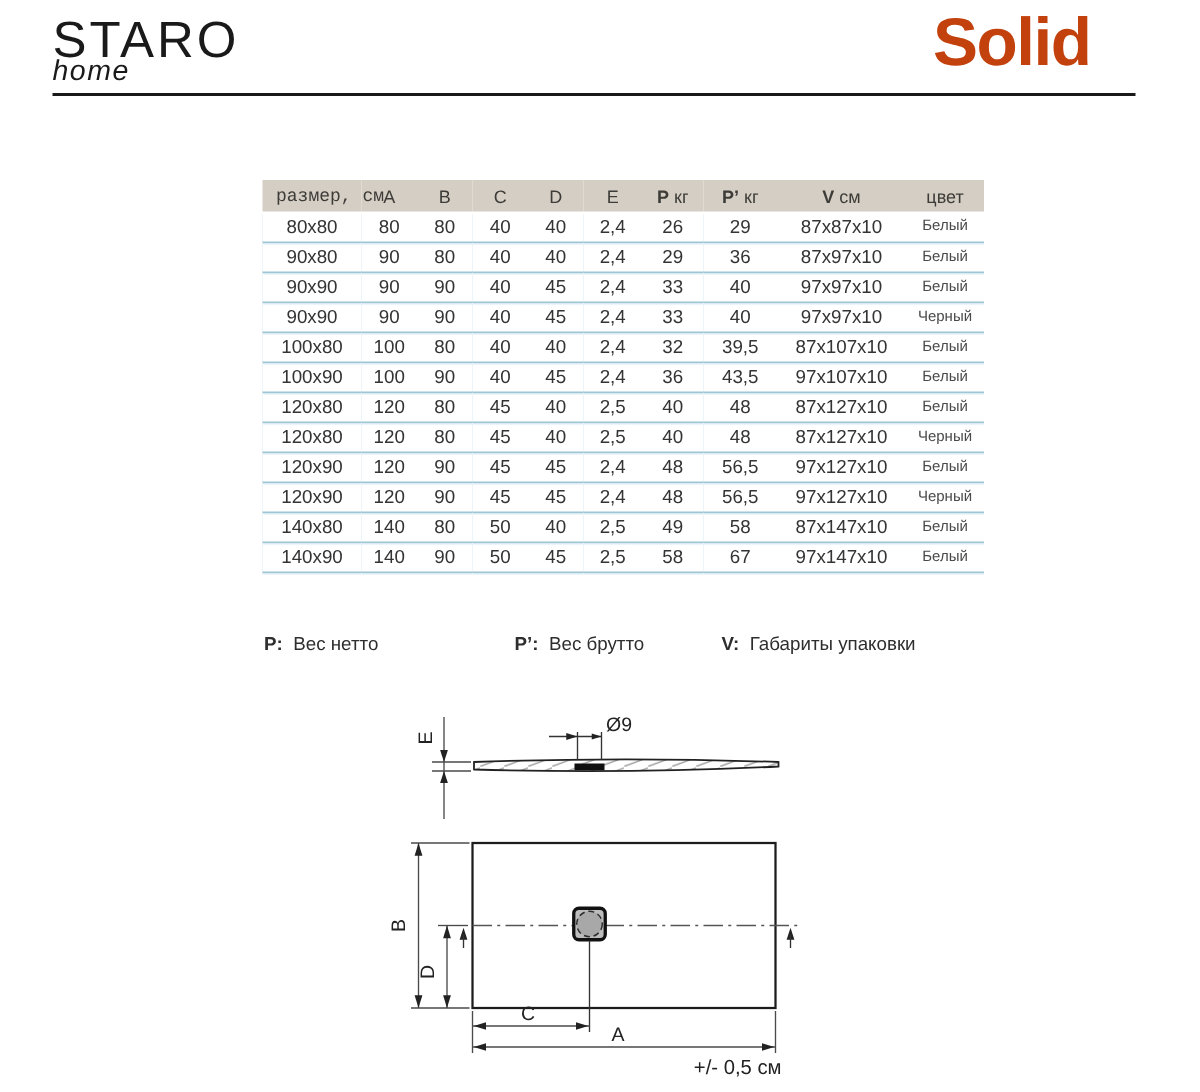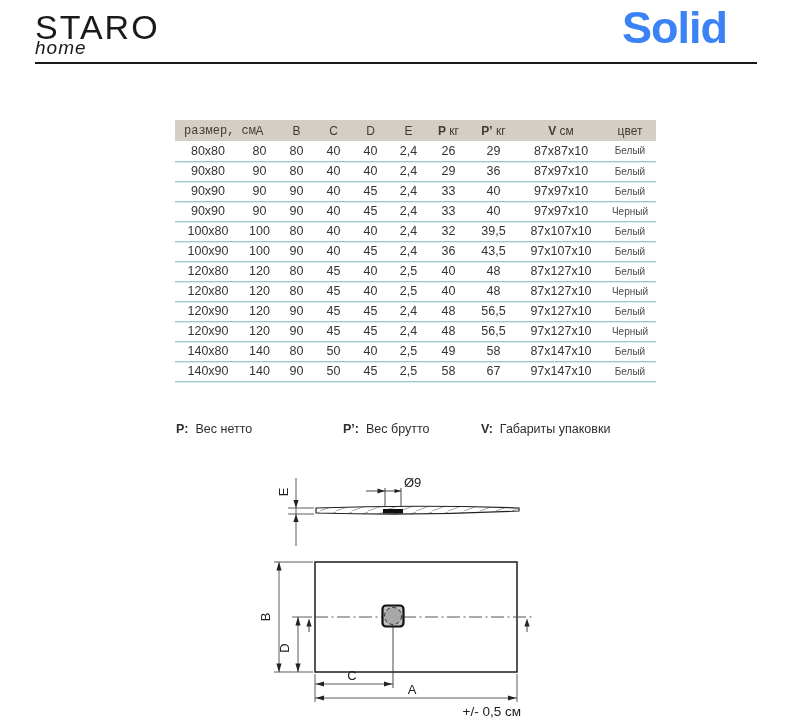--- a/index.html
+++ b/index.html
@@ -12,21 +12,21 @@
   }
   *{margin:0;padding:0;box-sizing:border-box;}
   html,body{background:#fff;}
   body{font-family:"Liberation Sans", sans-serif;}
   .page{position:relative;width:757px;height:728px;background:#ffffff;overflow:hidden;}
 
   
   .logo{position:absolute;left:35px;top:10px;color:var(--ink);}
   .logo-main{font-size:34px;letter-spacing:2px;font-weight:500;line-height:34px;}
   .logo-sub{font-size:19px;font-style:italic;letter-spacing:1px;margin-top:-7px;}
-  .title{position:absolute;top:2px;right:30px;font-size:45px;font-weight:700;letter-spacing:-1px;color:#3b82f6;}
+  .title{position:absolute;top:2px;right:30px;font-size:45px;font-weight:700;letter-spacing:-1px;color:#c2410c;}
   .rule{position:absolute;left:35px;top:62px;width:735px;height:2px;background:#1a1a1a;}
 
   
   .spec-table-wrap{position:absolute;left:175px;top:120px;width:461px;}
   table{width:100%;border-collapse:collapse;table-layout:fixed;}
   th{background:var(--header-bg);color:var(--header-text);font-size:12px;font-weight:400;
      height:21px;text-align:center;vertical-align:middle;white-space:nowrap;}
   th b{font-weight:700;}
   th:first-child{text-align:center;padding-left:9px;font-family:Liberation Mono, monospace;}
   td{font-size:12.5px;color:var(--table-text);height:20px;text-align:center;vertical-align:middle;

